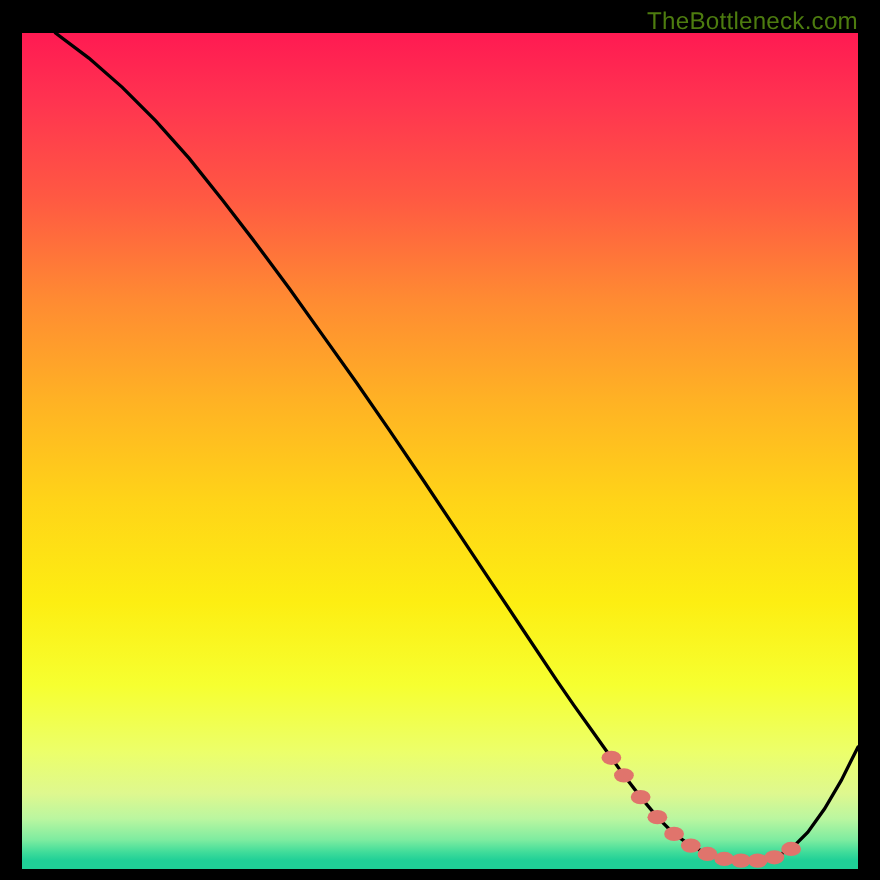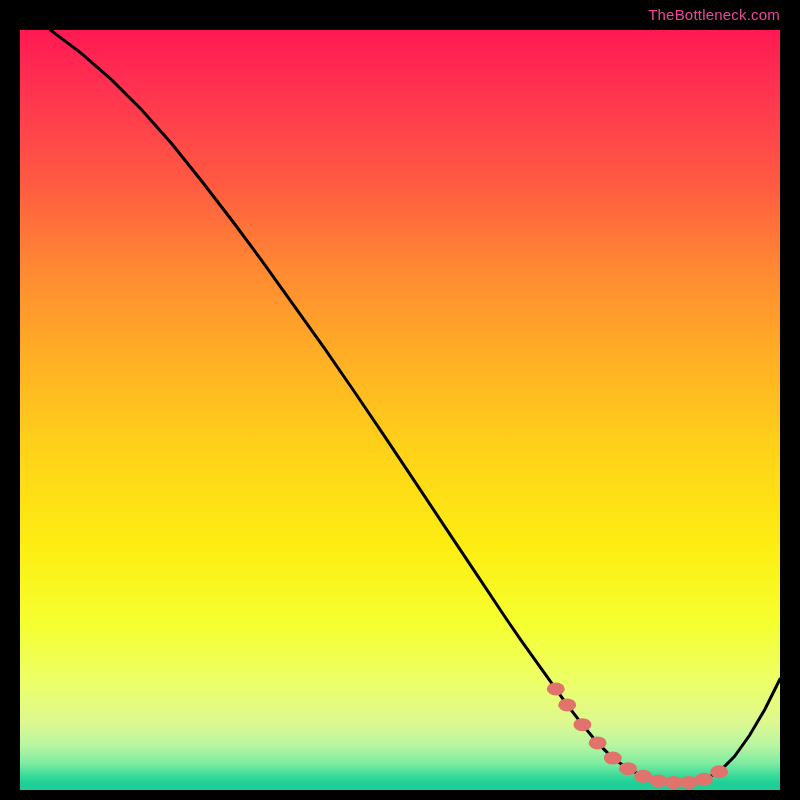--- a/index.html
+++ b/index.html
@@ -8,23 +8,23 @@
     position: relative;
     width: 800px;
     height: 800px;
     background: #000;
   }
   .watermark {
     position: absolute;
     top: 6px;
     right: 20px;
     font-family: Arial, Helvetica, sans-serif;
-    font-size: 15px;
+    font-size: 22px;
     font-weight: 500;
-    color: #ec4899;
+    color: #4d7c0f;
     letter-spacing: 0.2px;
   }
   .plot {
     position: absolute;
     left: 20px;
     top: 30px;
     width: 760px;
     height: 760px;
     overflow: hidden;
   }

